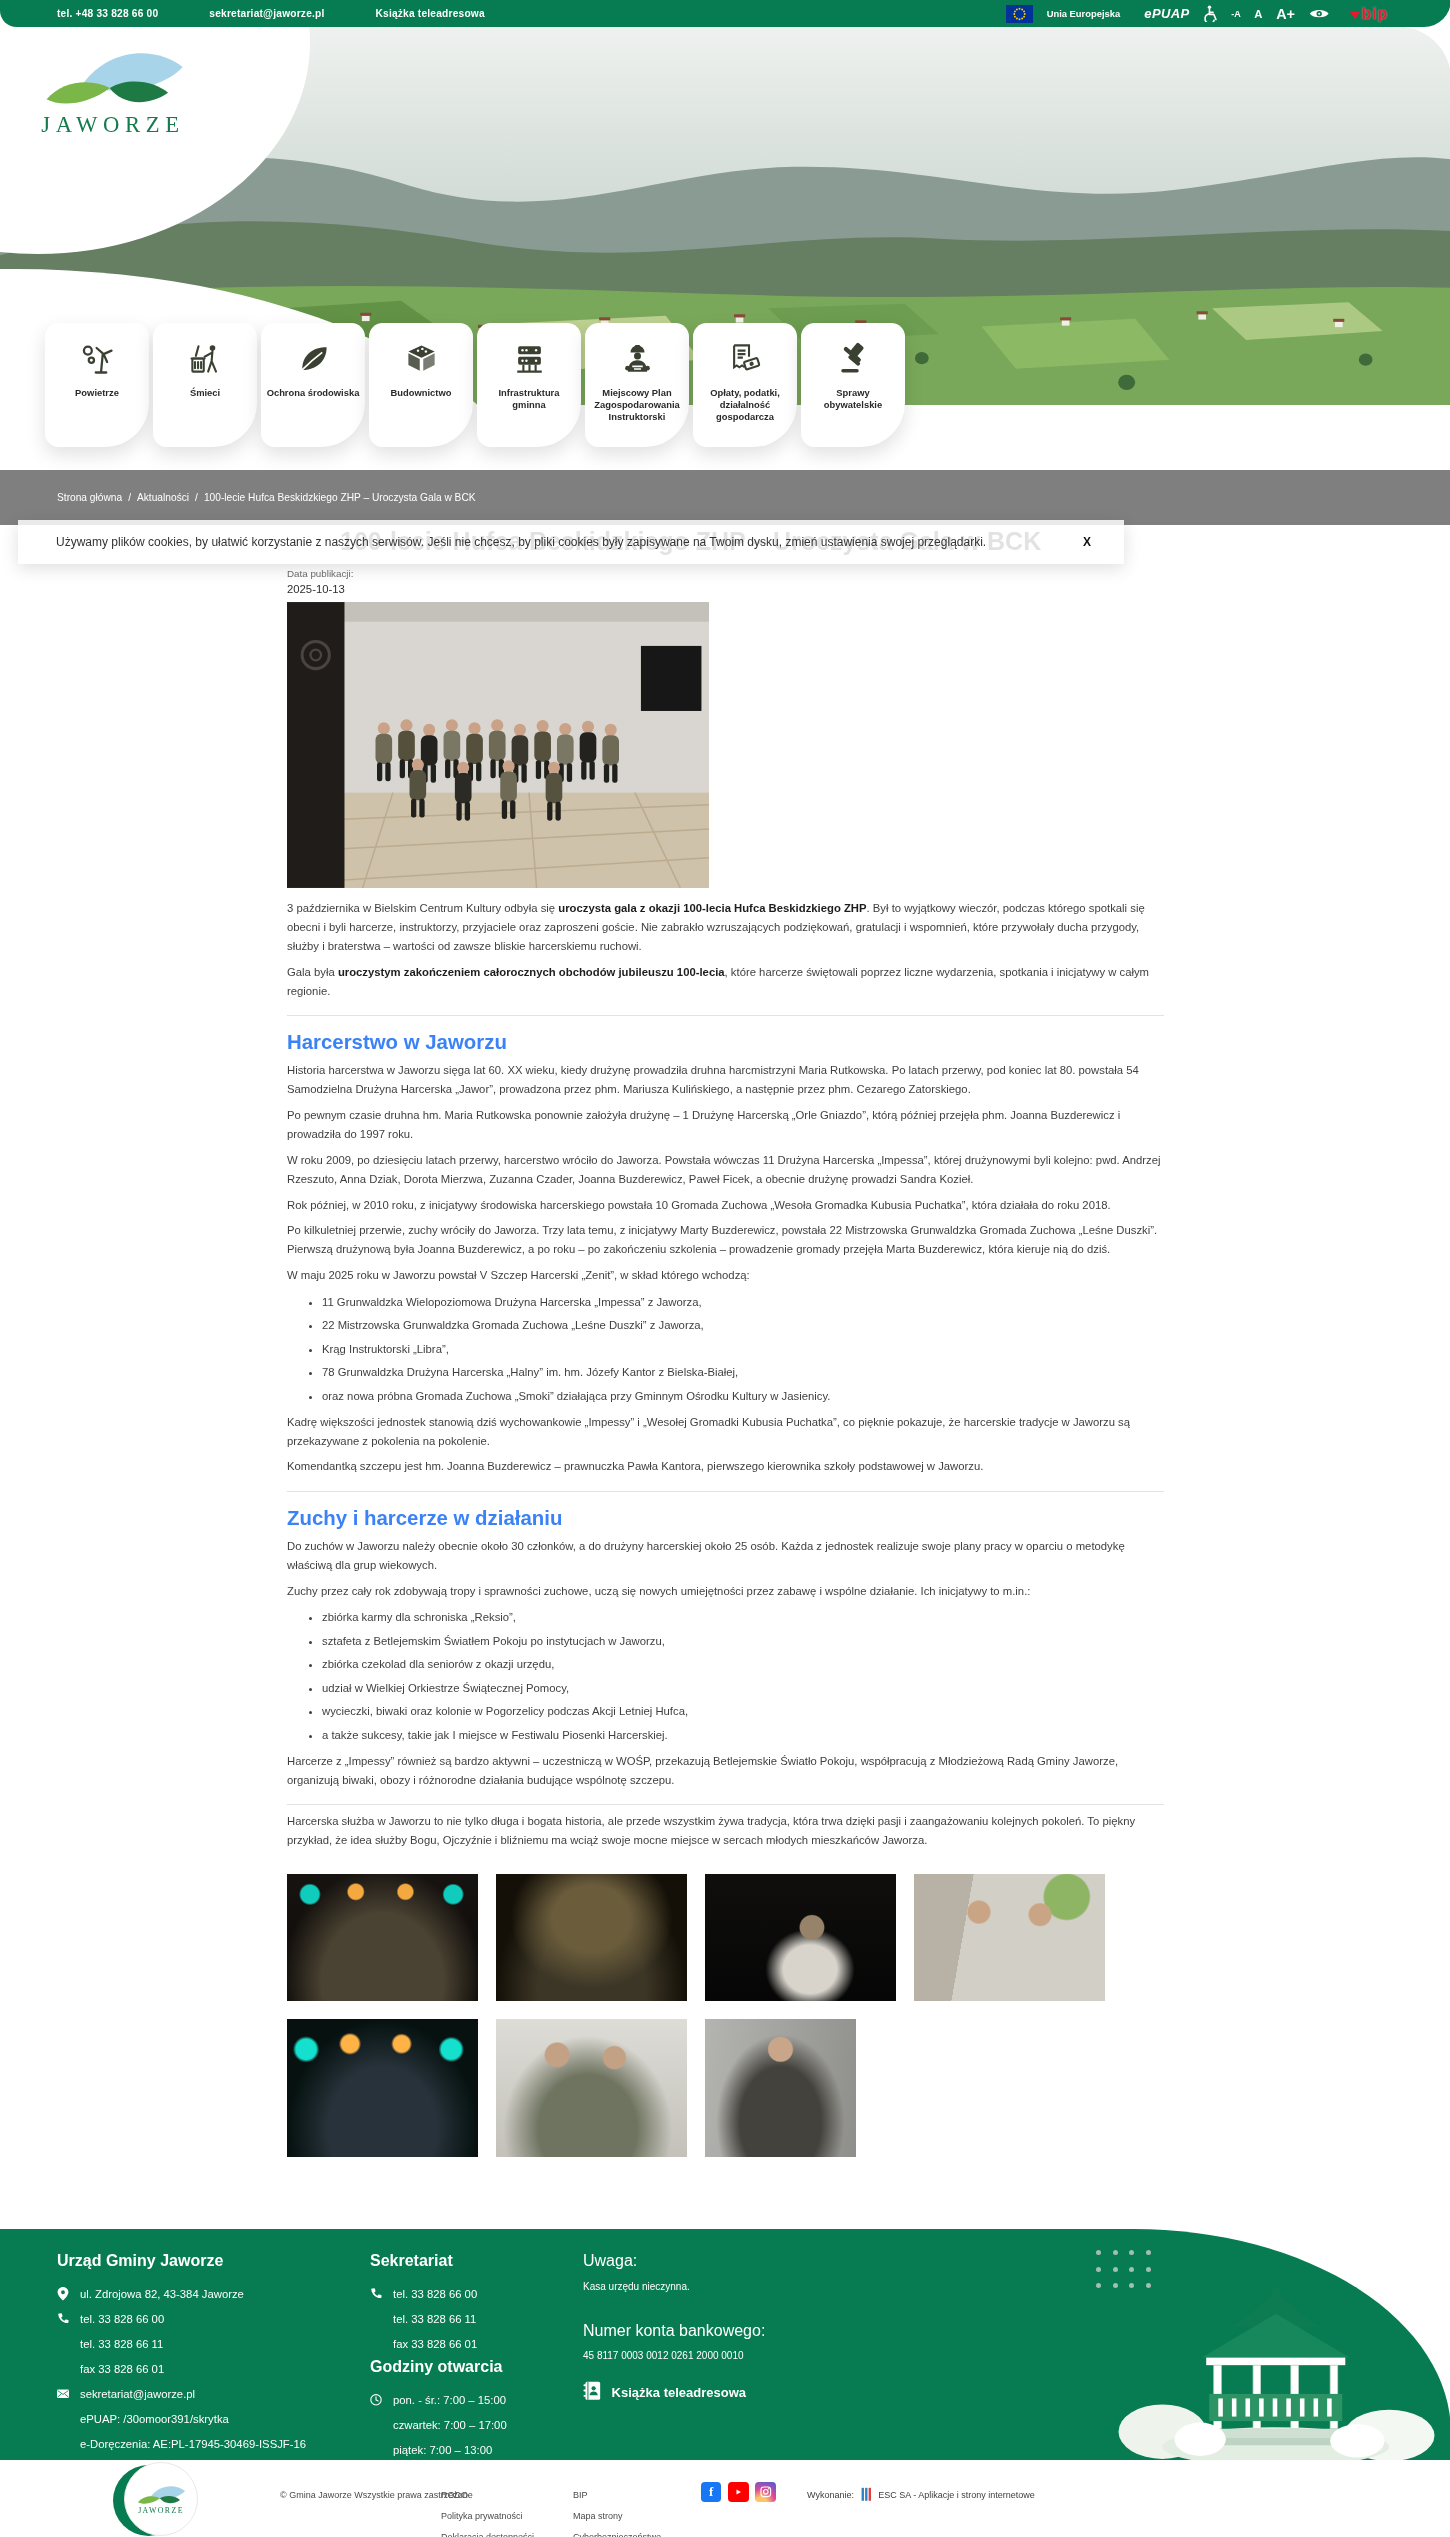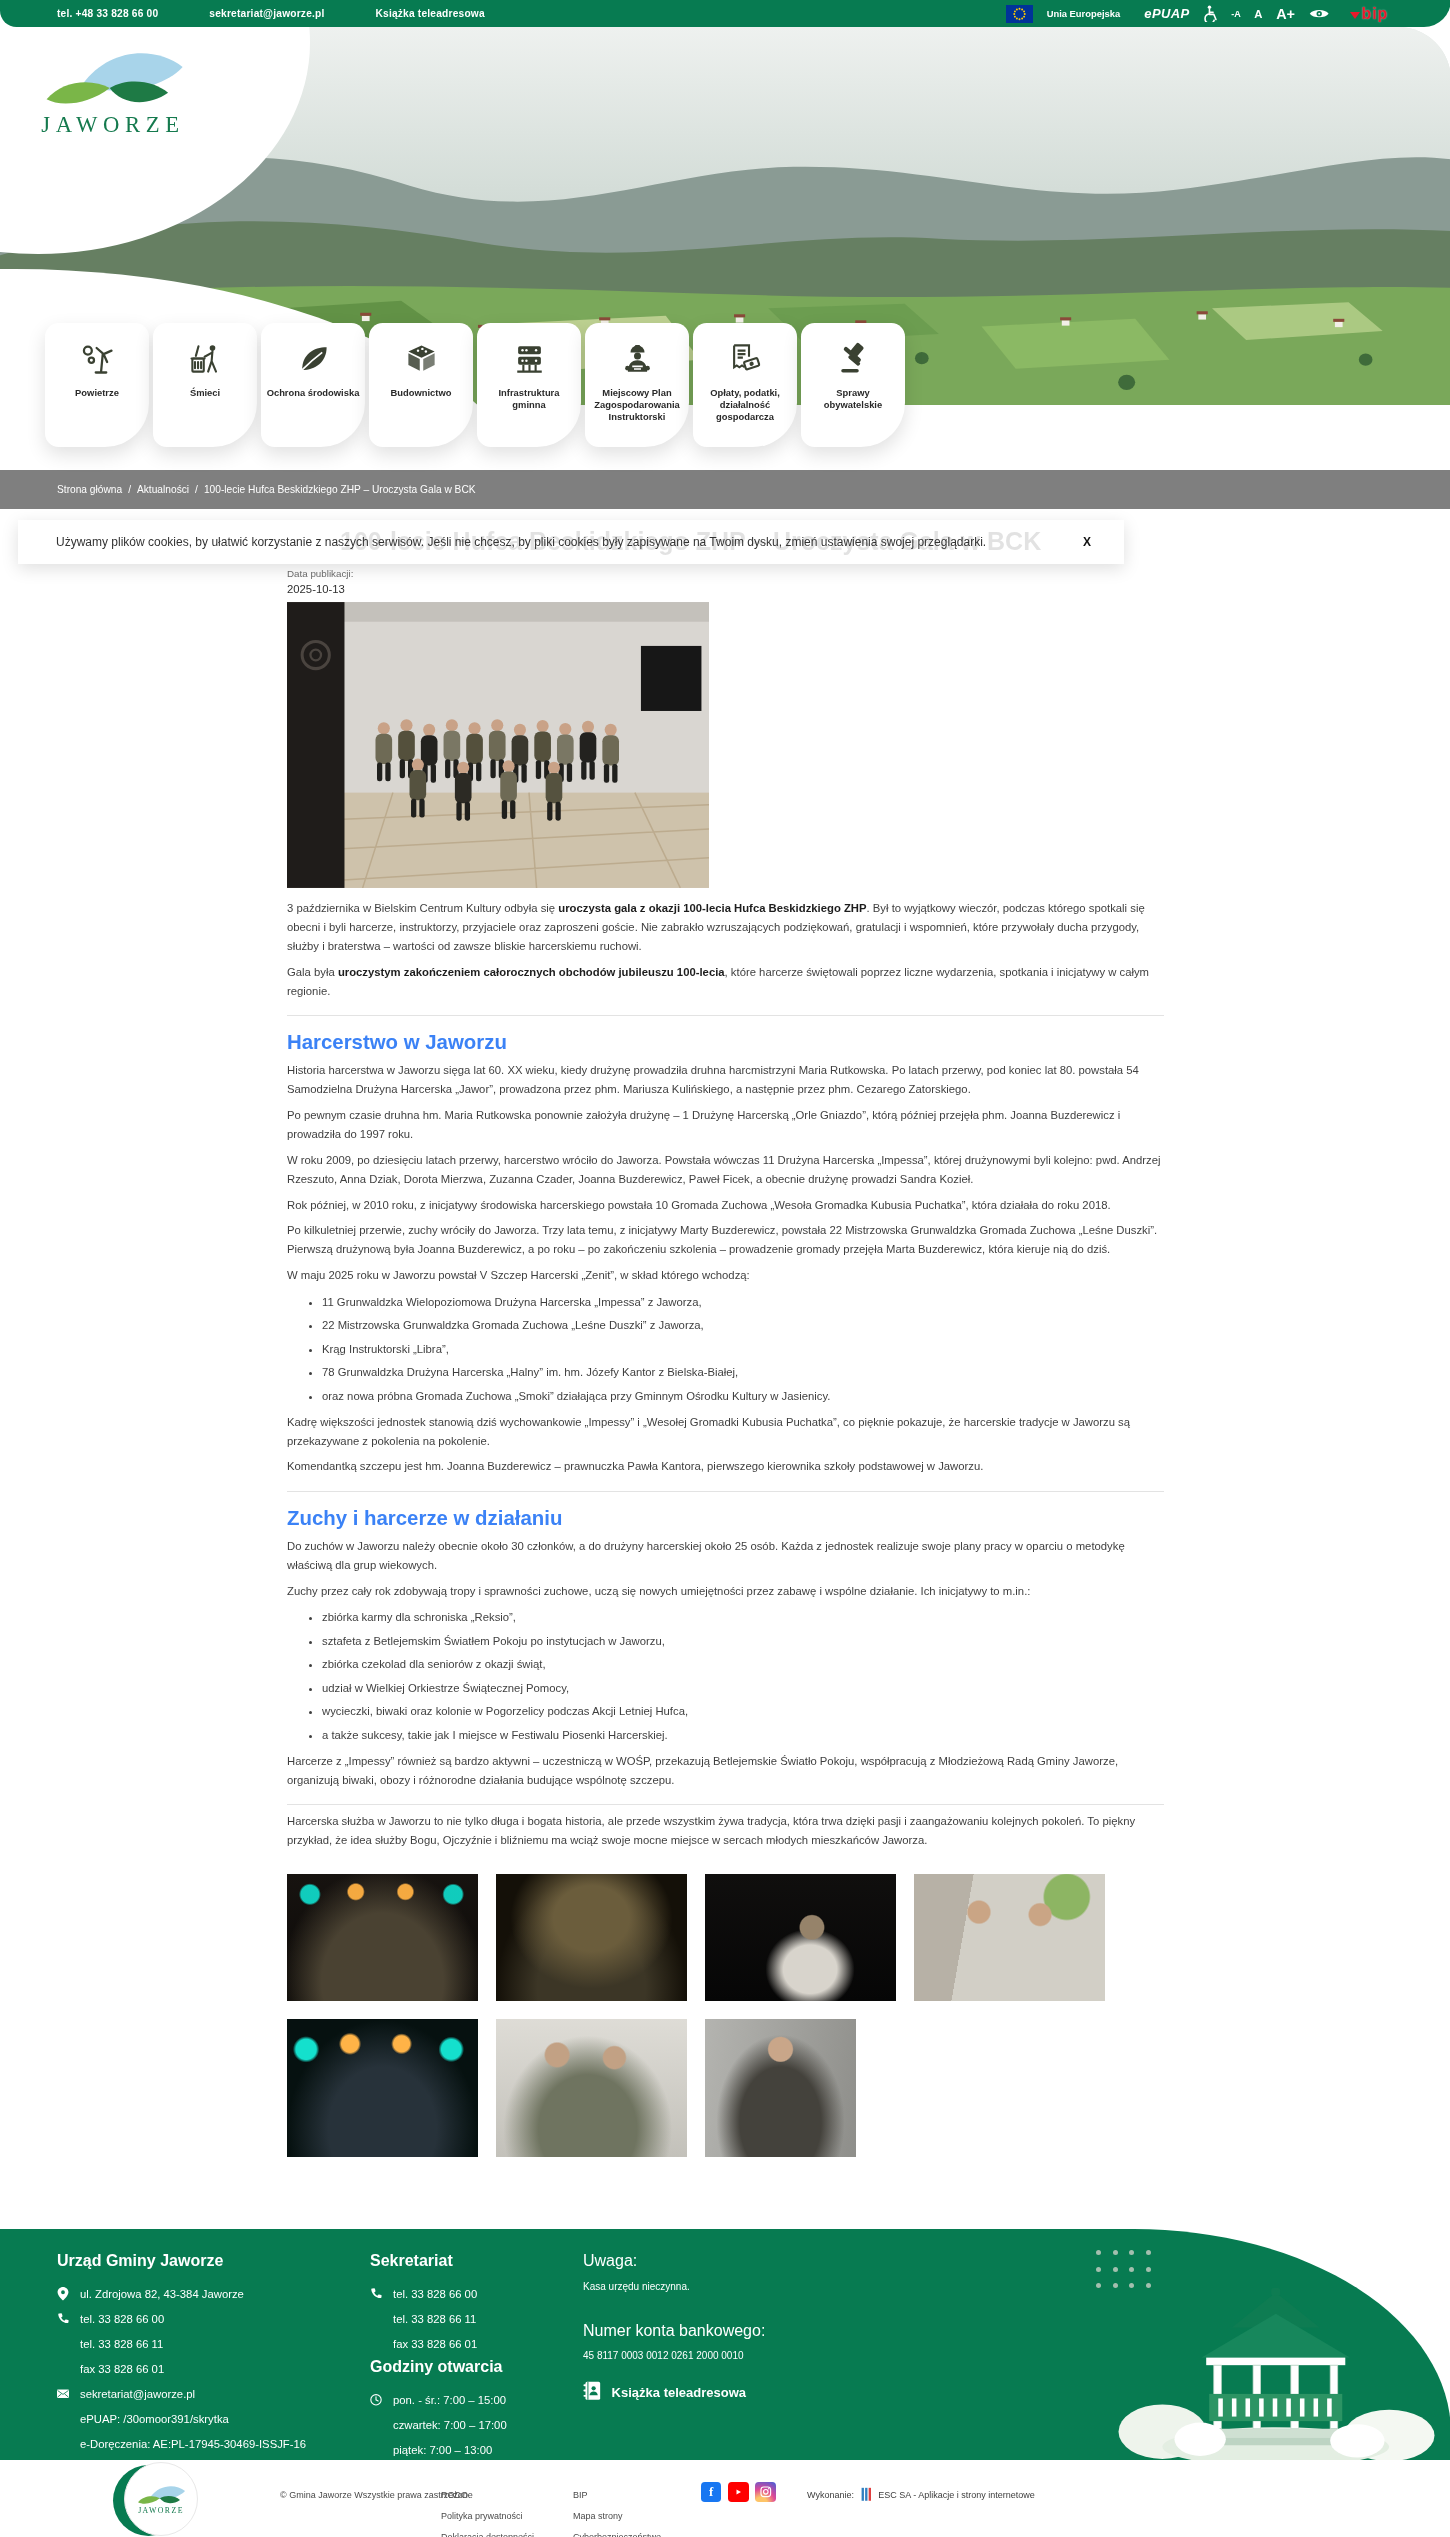--- a/index.html
+++ b/index.html
@@ -36,21 +36,21 @@
   
   .cards { position:absolute; left:45px; top:296px; display:flex; gap:4px; z-index:10; }
   .card { width:104px; height:124px; background:#fff; border-radius:13.6px 13.6px 44px 13.6px;
           box-shadow:0 7.6px 19.6px rgba(0,0,0,.12); display:flex; flex-direction:column; align-items:center;
           padding-top:18px; cursor:pointer; }
   .cicon { width:35px; height:35px; color:#3a4132; margin-bottom:10.6px; }
   .cicon svg { width:100%; height:100%; }
   .clabel { font-size:9.4px; font-weight:700; color:#2a2a2a; text-align:center; line-height:1.3; padding:0 5.3px; }
 
   
-  .crumbs { position:absolute; top:470px; left:0; width:1451px; height:39px; background:#7f7f7f;
+  .crumbs { position:absolute; top:470px; left:0; width:1451px; height:55px; background:#7f7f7f;
             display:flex; align-items:center; padding-left:57px; gap:6px; color:#fff; font-size:10.2px; z-index:5; }
 
   
   .page-title { position:absolute; top:527px; left:340px; font-size:25px; font-weight:700; color:#4f4f4f; z-index:1; white-space:nowrap; }
   .cookie { position:absolute; top:520px; left:18px; width:1106px; height:44px; background:rgba(255,255,255,.84);
             box-shadow:0 4.5px 16.6px rgba(0,0,0,.13); display:flex; align-items:center; padding:0 33px 0 38px; z-index:6; }
   .cookie-text { font-size:12px; color:#333; }
   .cookie-close { margin-left:auto; background:none; border:none; font-size:12px; font-weight:800; color:#111; cursor:pointer; font-family:inherit; }
 
   
@@ -446,21 +446,21 @@
   <p>Kadrę większości jednostek stanowią dziś wychowankowie „Impessy” i „Wesołej Gromadki Kubusia Puchatka”, co pięknie pokazuje, że harcerskie tradycje w Jaworzu są przekazywane z pokolenia na pokolenie.</p>
   <p>Komendantką szczepu jest hm. Joanna Buzderewicz – prawnuczka Pawła Kantora, pierwszego kierownika szkoły podstawowej w Jaworzu.</p>
 
   <hr>
   <h2>Zuchy i harcerze w działaniu</h2>
   <p>Do zuchów w Jaworzu należy obecnie około 30 członków, a do drużyny harcerskiej około 25 osób. Każda z jednostek realizuje swoje plany pracy w oparciu o metodykę właściwą dla grup wiekowych.</p>
   <p>Zuchy przez cały rok zdobywają tropy i sprawności zuchowe, uczą się nowych umiejętności przez zabawę i wspólne działanie. Ich inicjatywy to m.in.:</p>
   <ul>
     <li>zbiórka karmy dla schroniska „Reksio”,</li>
     <li>sztafeta z Betlejemskim Światłem Pokoju po instytucjach w Jaworzu,</li>
-    <li>zbiórka czekolad dla seniorów z okazji świąt,</li>
+    <li>zbiórka czekolad dla seniorów z okazji urzędu,</li>
     <li>udział w Wielkiej Orkiestrze Świątecznej Pomocy,</li>
     <li>wycieczki, biwaki oraz kolonie w Pogorzelicy podczas Akcji Letniej Hufca,</li>
     <li>a także sukcesy, takie jak I miejsce w Festiwalu Piosenki Harcerskiej.</li>
   </ul>
   <p>Harcerze z „Impessy” również są bardzo aktywni – uczestniczą w WOŚP, przekazują Betlejemskie Światło Pokoju, współpracują z Młodzieżową Radą Gminy Jaworze, organizują biwaki, obozy i różnorodne działania budujące wspólnotę szczepu.</p>
 
   <hr>
   <p>Harcerska służba w Jaworzu to nie tylko długa i bogata historia, ale przede wszystkim żywa tradycja, która trwa dzięki pasji i zaangażowaniu kolejnych pokoleń. To piękny przykład, że idea służby Bogu, Ojczyźnie i bliźniemu ma wciąż swoje mocne miejsce w sercach młodych mieszkańców Jaworza.</p>
 
   <div class="gallery">

